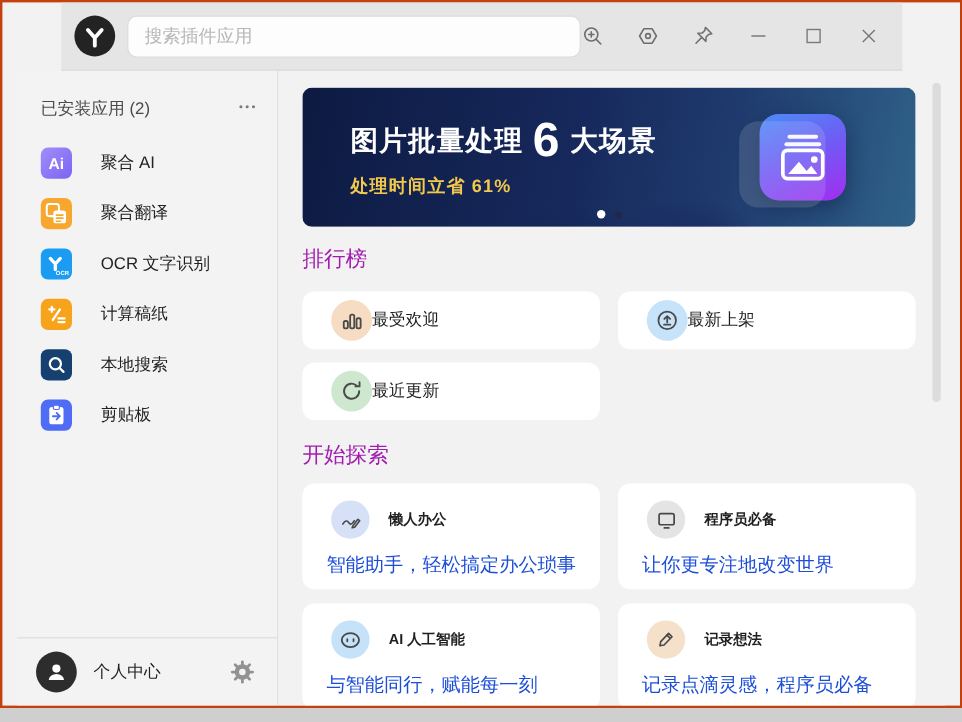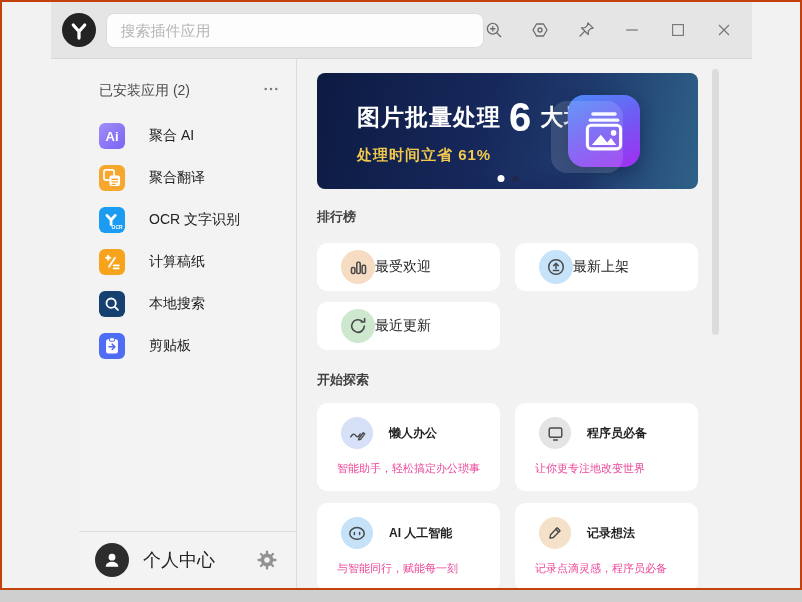--- a/index.html
+++ b/index.html
@@ -20,40 +20,40 @@
   .app-item{height:42px;display:flex;align-items:center;gap:24px;padding:0 16px 0 20px;font-size:14px;color:#222;}
   .aicon{width:26px;height:26px;border-radius:6px;flex:0 0 26px;display:flex;align-items:center;justify-content:center;color:#fff;font-weight:700;font-size:13px;}
   .ic-ai{background:linear-gradient(135deg,#a18df9,#7c64f3);}
   .ic-trans{background:#f7a72e;}
   .ic-ocr{background:#1b9bf2;}
   .ic-calc{background:#f7a41c;}
   .ic-local{background:#16406f;}
   .ic-clip{background:#4f6cf5;}
   .side-footer{margin-top:auto;height:57px;border-top:1px solid #dddddd;display:flex;align-items:center;gap:14px;padding:0 18px 0 16px;}
   .avatar{width:34px;height:34px;border-radius:50%;background:#2d2d2d;display:flex;align-items:center;justify-content:center;flex:0 0 34px;}
-  .footer-label{font-size:18px;color:#222;}
+  .footer-label{font-size:14px;color:#222;}
   .gear{margin-left:auto;width:22px;height:22px;}
   
   .main{flex:1;position:relative;padding:14px 25px 0 20px;overflow:hidden;background:#f2f2f3;}
   .banner{position:relative;height:116px;border-radius:8px;padding-left:40px;display:flex;flex-direction:column;justify-content:center;overflow:hidden;
     background:
       radial-gradient(150px 80px at 45% 135%, rgba(16,32,82,.85), rgba(16,32,82,0) 70%),
       radial-gradient(90px 55px at 63% 112%, rgba(24,40,95,.9), rgba(24,40,95,0) 72%),
       linear-gradient(102deg,#0d1b42 0%,#16275a 42%,#1f3a6d 68%,#2f6289 100%);}
   .banner-title{color:#fff;font-weight:700;font-size:23px;letter-spacing:1px;display:flex;align-items:center;line-height:1;}
   .banner-title .big{font-size:40px;margin:0 8px;line-height:1;}
   .banner-sub{margin-top:9px;color:#f2c94c;font-size:15px;font-weight:700;letter-spacing:1px;}
   .banner-appicon{position:absolute;right:58px;top:50%;transform:translateY(-50%);width:72px;height:72px;border-radius:16px;
     background:linear-gradient(155deg,#4b8cf7 0%,#6f5cf4 48%,#a32df0 100%);
     display:flex;align-items:center;justify-content:center;box-shadow:0 6px 18px rgba(10,20,60,.45);}
   .banner-appicon::before{content:"";position:absolute;inset:0;border-radius:16px;transform:translate(-17px,6px);background:rgba(255,255,255,.13);z-index:-1;}
   .dots{position:absolute;bottom:7px;left:50%;transform:translateX(-50%);display:flex;align-items:center;gap:8px;}
   .dot-active{width:7px;height:7px;border-radius:50%;background:#ffffff;}
   .dot{width:6px;height:6px;border-radius:50%;background:#20294a;}
-  .sec-title{font-size:13px;font-weight:700;color:#404040;margin:18px 0 0 0;line-height:19px;}
+  .sec-title{font-size:18px;font-weight:400;color:#a21caf;margin:18px 0 0 0;line-height:19px;}
   .sec-title.explore-t{margin-top:20px;}
   .grid{display:grid;grid-template-columns:1fr 1fr;column-gap:15px;}
   .grid.rank{row-gap:11px;margin-top:17px;}
   .grid.explore{row-gap:12px;margin-top:14px;}
   .card{background:#ffffff;border-radius:10px;}
   .rank-card{height:48px;display:flex;align-items:center;padding-left:24px;}
   .icirc{border-radius:50%;display:flex;align-items:center;justify-content:center;flex:0 0 auto;}
   .icirc.r{width:34px;height:34px;}
   .icirc.e{width:32px;height:32px;}
   .bg-peach{background:#f6dcc3;}
@@ -61,21 +61,21 @@
   .bg-blue{background:#c7e3f9;}
   .bg-green{background:#cde8cf;}
   .bg-lav{background:#d6e0f6;}
   .bg-gray{background:#e4e4e4;}
   .bg-sky{background:#c5e2f9;}
   .bg-sand{background:#f5e0ca;}
   .card-label{font-size:14px;color:#1f1f1f;}
   .exp-card{height:88px;padding:14px 20px 0 20px;}
   .exp-head{display:flex;align-items:center;gap:16px;padding-left:4px;}
   .exp-title{font-size:12px;font-weight:700;color:#1f1f1f;}
-  .exp-desc{margin-top:12px;font-size:11px;color:#ec4899;}
+  .exp-desc{margin-top:12px;font-size:16px;color:#1d4ed8;}
   .scrollbar{position:absolute;top:8px;right:3px;width:9px;height:540px;}
   .scroll-thumb{position:absolute;top:2px;right:1px;width:7px;height:266px;border-radius:4px;background:#dcdcdc;}
 </style>
 </head>
 <body>
 
 <div class="window">
 
   <div class="topbar">
     <div class="logo">

